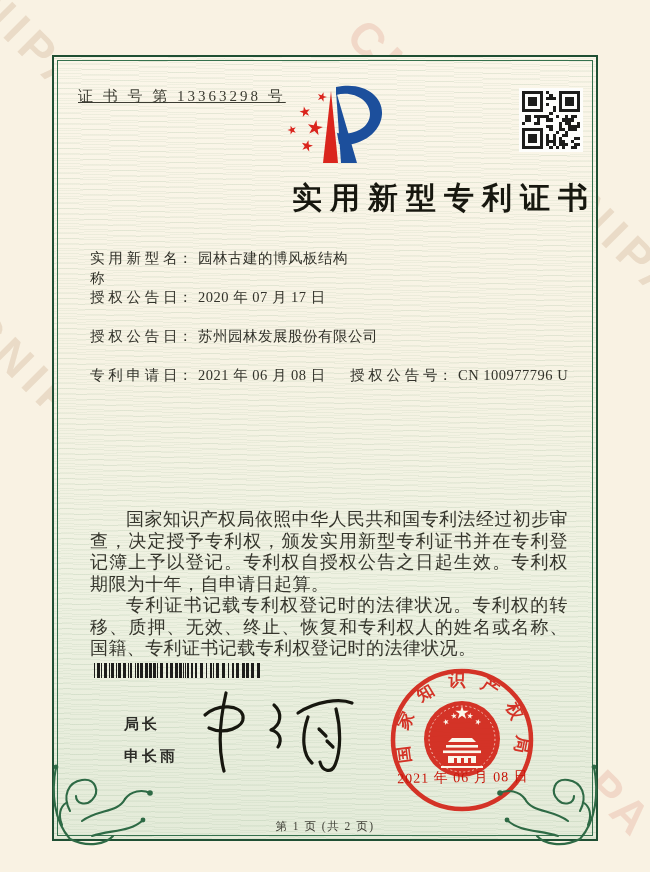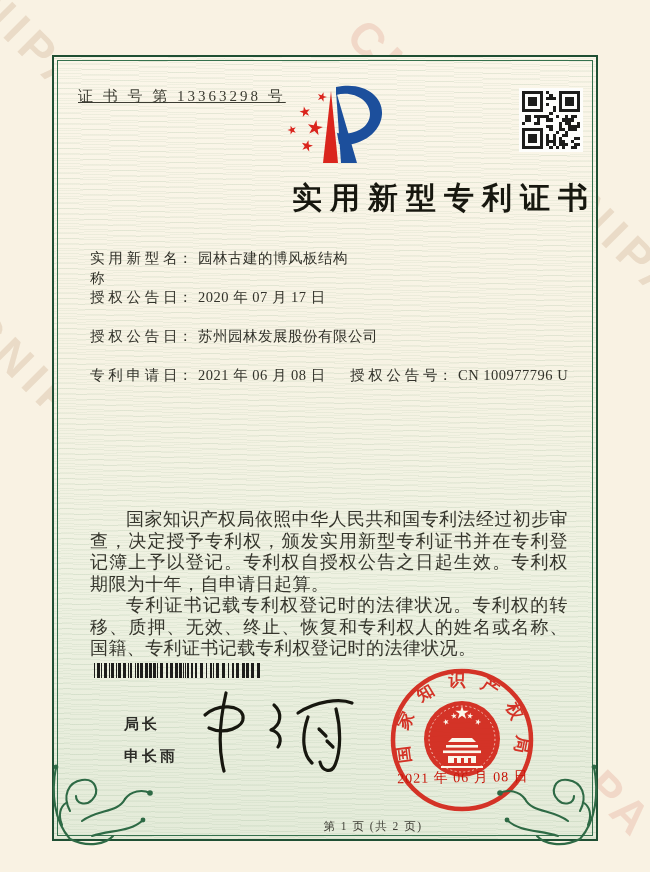--- a/index.html
+++ b/index.html
@@ -67,21 +67,21 @@
     font-size:15px;font-weight:600;letter-spacing:3px;color:#2d2d28;line-height:32px;margin-left:28px;
   }
   .signature{position:absolute;left:134px;top:626px;width:172px;height:102px;}
   .seal{position:absolute;left:334px;top:609px;width:148px;height:148px;opacity:0.94;}
   .seal-date{
     position:absolute;left:336px;top:712px;width:146px;text-align:center;
     font-size:14px;letter-spacing:1px;color:#c8180b;transform:rotate(-1deg);z-index:3;
   }
   .footer{
     position:absolute;left:0;top:762px;width:100%;text-align:center;
-    font-size:11.5px;letter-spacing:1.5px;color:#3f3f36;margin-left:48px;
+    font-size:11.5px;letter-spacing:1.5px;color:#3f3f36;
   }
   .ornament{position:absolute;width:128px;height:98px;z-index:4;}
   .ornament-left{left:-6px;top:696px;}
   .ornament-right{right:-6px;top:696px;transform:scaleX(-1);}
   .ornament path{stroke:#2e6a45;fill:none;stroke-width:2.1;stroke-linecap:round;}
   .ornament .dot{fill:#2e6a45;stroke:none;}
   
   .seal-ring{stroke:var(--seal-red);fill:none;}
   .seal-fill{fill:var(--seal-red);}
   .seal-arc-text{fill:var(--seal-red);font-family:"Liberation Serif","DejaVu Serif",serif;

